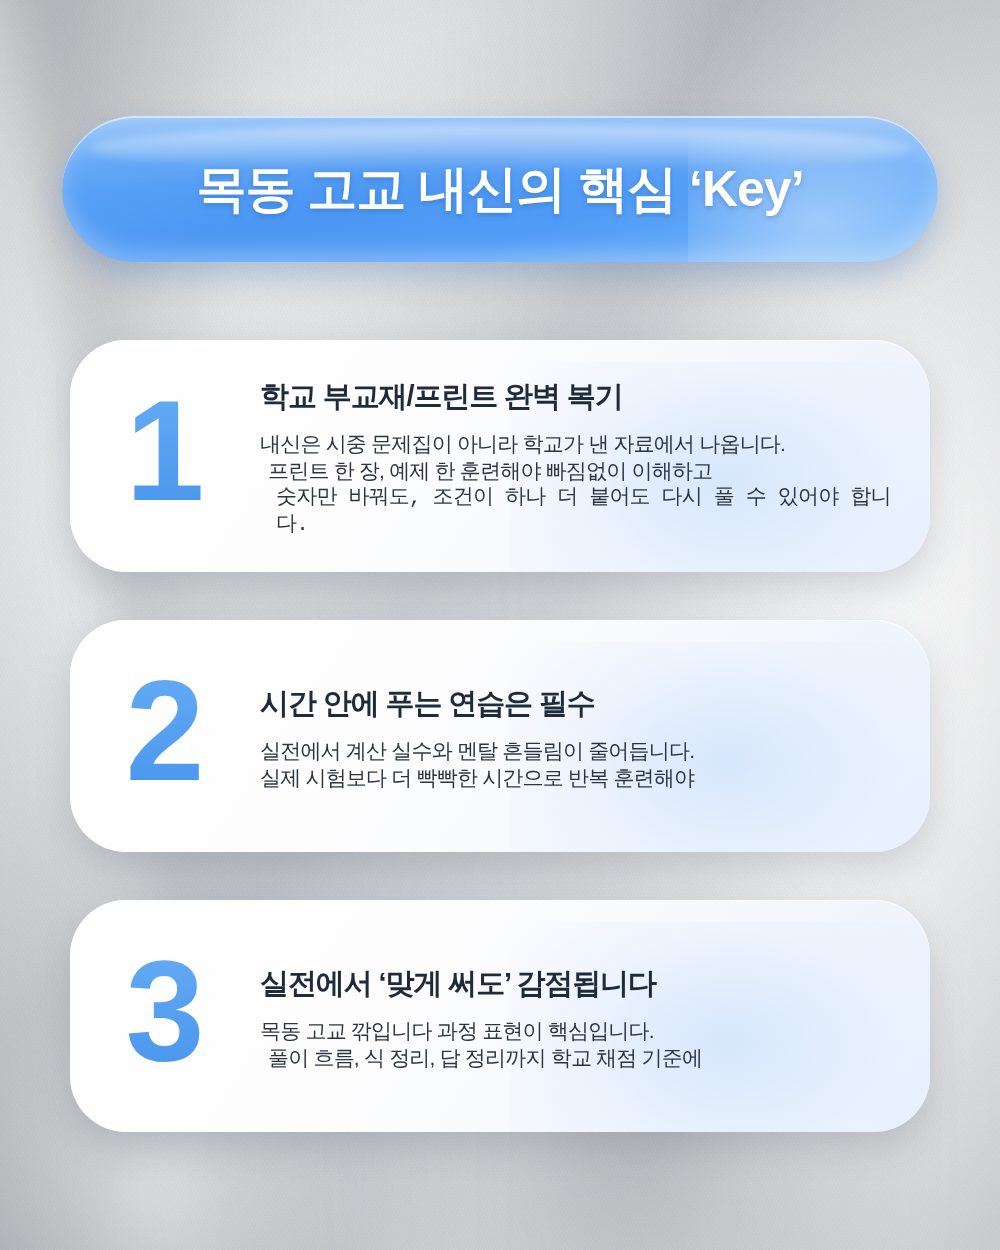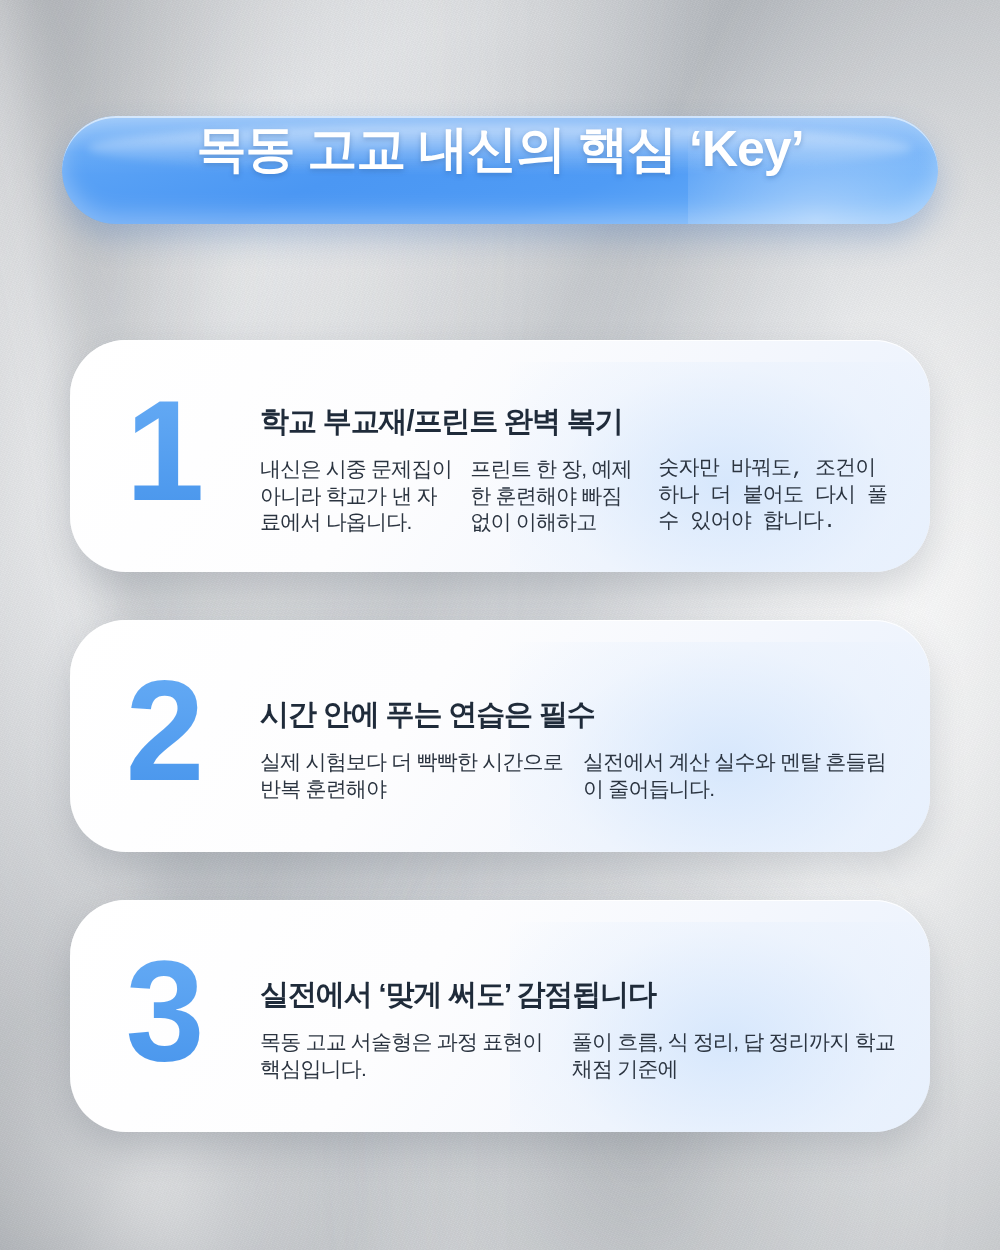--- a/index.html
+++ b/index.html
@@ -97,31 +97,31 @@
     inset: 0;
     background: radial-gradient(ellipse at 50% 45%, rgba(255,255,255,0.16) 0%, rgba(255,255,255,0) 55%, rgba(90,95,102,0.22) 100%);
   }
 
   
   .title-pill {
     position: absolute;
     left: 62px;
     top: 116px;
     width: 876px;
-    height: 108px;
+    height: 146px;
     border-radius: 73px;
     background:
       linear-gradient(180deg, rgba(255,255,255,0.40) 0%, rgba(255,255,255,0.06) 34%, rgba(255,255,255,0) 55%),
       linear-gradient(160deg, #63a9f7 0%, #4b97f3 38%, #4f9bf5 62%, #78b9fb 100%);
     box-shadow:
       0 14px 30px rgba(60,110,180,0.30),
       0 2px 0 rgba(255,255,255,0.55) inset,
       0 -10px 22px rgba(255,255,255,0.30) inset;
     display: flex;
-    align-items: flex-start;
+    align-items: center;
     justify-content: center;
     overflow: hidden;
   }
   .title-pill .gloss-top {
     position: absolute;
     left: 26px;
     right: 26px;
     top: 8px;
     height: 48px;
     border-radius: 50%;
@@ -201,33 +201,32 @@
     position: absolute;
     left: 190px;
     top: 0;
     right: 30px;
     height: 232px;
     display: flex;
     flex-direction: column;
     justify-content: center;
     padding-top: 4px;
     box-sizing: border-box;
-    margin-top: 11px;
   }
   .card-title {
     font-size: 29px;
     font-weight: 700;
     color: #1f2b3a;
     letter-spacing: -1.1px;
     margin-bottom: 14px;
   }
   .card-lines {
     display: flex;
-    flex-direction: row;
-    gap: 6px;
+    flex-direction: column;
+    gap: 0;
   }
   .card-line {
     font-size: 21px;
     color: #2b3440;
     letter-spacing: -0.8px;
     line-height: 1.28;
   }
   .card-line.indent-1 { padding-left: 8px; }
   .card-line.indent-2 { padding-left: 16px; font-family: Liberation Mono, monospace; }
 </style>
@@ -263,31 +262,31 @@
       </div>
     </div>
   </div>
 
   <div class="card card-2">
     <div class="card-sheen"></div>
     <div class="card-num">2</div>
     <div class="card-body">
       <div class="card-title">시간 안에 푸는 연습은 필수</div>
       <div class="card-lines">
+        <div class="card-line">실전에서 계산 실수와 멘탈 흔들림이 줄어듭니다.</div>
         <div class="card-line">실제 시험보다 더 빡빡한 시간으로 반복 훈련해야</div>
-        <div class="card-line">실전에서 계산 실수와 멘탈 흔들림이 줄어듭니다.</div>
       </div>
     </div>
   </div>
 
   <div class="card card-3">
     <div class="card-sheen"></div>
     <div class="card-num">3</div>
     <div class="card-body">
       <div class="card-title">실전에서 ‘맞게 써도’ 감점됩니다</div>
       <div class="card-lines">
-        <div class="card-line">목동 고교 서술형은 과정 표현이 핵심입니다.</div>
+        <div class="card-line">목동 고교 깎입니다 과정 표현이 핵심입니다.</div>
         <div class="card-line indent-1">풀이 흐름, 식 정리, 답 정리까지 학교 채점 기준에</div>
       </div>
     </div>
   </div>
 
 </div>
 
 </body></html>

